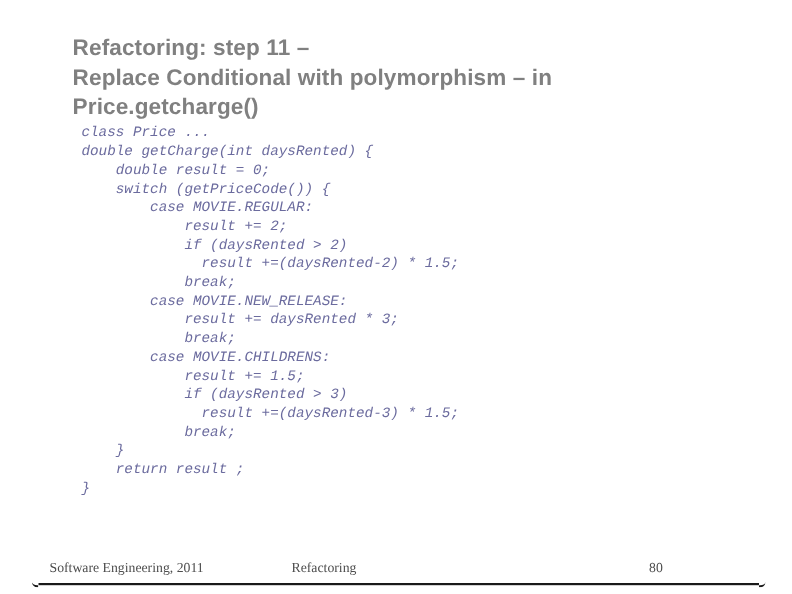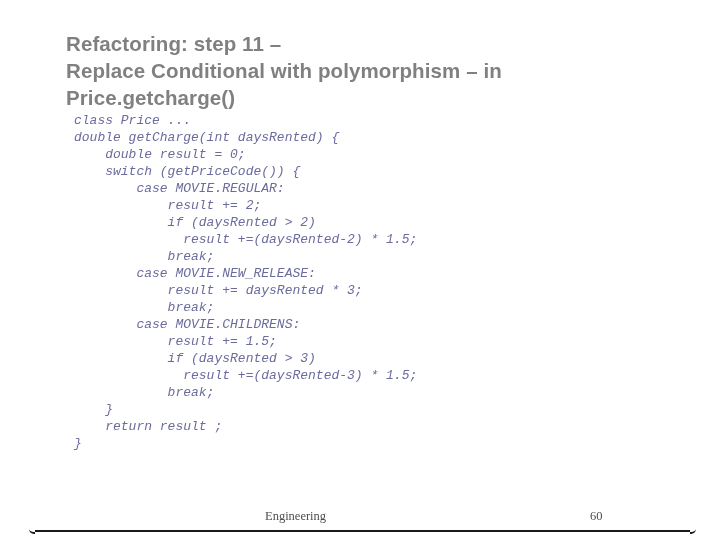--- a/index.html
+++ b/index.html
@@ -116,19 +116,20 @@
 
 <div id="slide" style="background: rgb(255, 255, 255);">
 
   <h1 id="slide-title" style="color: rgb(128, 128, 128);">Refactoring: step 11 –
 Replace Conditional with polymorphism – in
 Price.getcharge()</h1>
 
   <div id="code-block" style="color: rgb(107, 107, 158);"><div class="code-line">class Price ...</div><div class="code-line">double getCharge(int daysRented) {</div><div class="code-line">    double result = 0;</div><div class="code-line">    switch (getPriceCode()) {</div><div class="code-line">        case MOVIE.REGULAR:</div><div class="code-line">            result += 2;</div><div class="code-line">            if (daysRented &gt; 2)</div><div class="code-line">              result +=(daysRented-2) * 1.5;</div><div class="code-line">            break;</div><div class="code-line">        case MOVIE.NEW_RELEASE:</div><div class="code-line">            result += daysRented * 3;</div><div class="code-line">            break;</div><div class="code-line">        case MOVIE.CHILDRENS:</div><div class="code-line">            result += 1.5;</div><div class="code-line">            if (daysRented &gt; 3)</div><div class="code-line">              result +=(daysRented-3) * 1.5;</div><div class="code-line">            break;</div><div class="code-line">    }</div><div class="code-line">    return result ;</div><div class="code-line">}</div></div>
 
   <div id="footer">
-    <span class="f-center">Engineering</span>
-    <span class="f-page">60</span>
+    <span class="f-left">Software Engineering, 2011</span>
+    <span class="f-center">Refactoring</span>
+    <span class="f-page">80</span>
   </div>
 
   <div id="footer-rule"></div>
 
 </div>
 
 </body></html>

